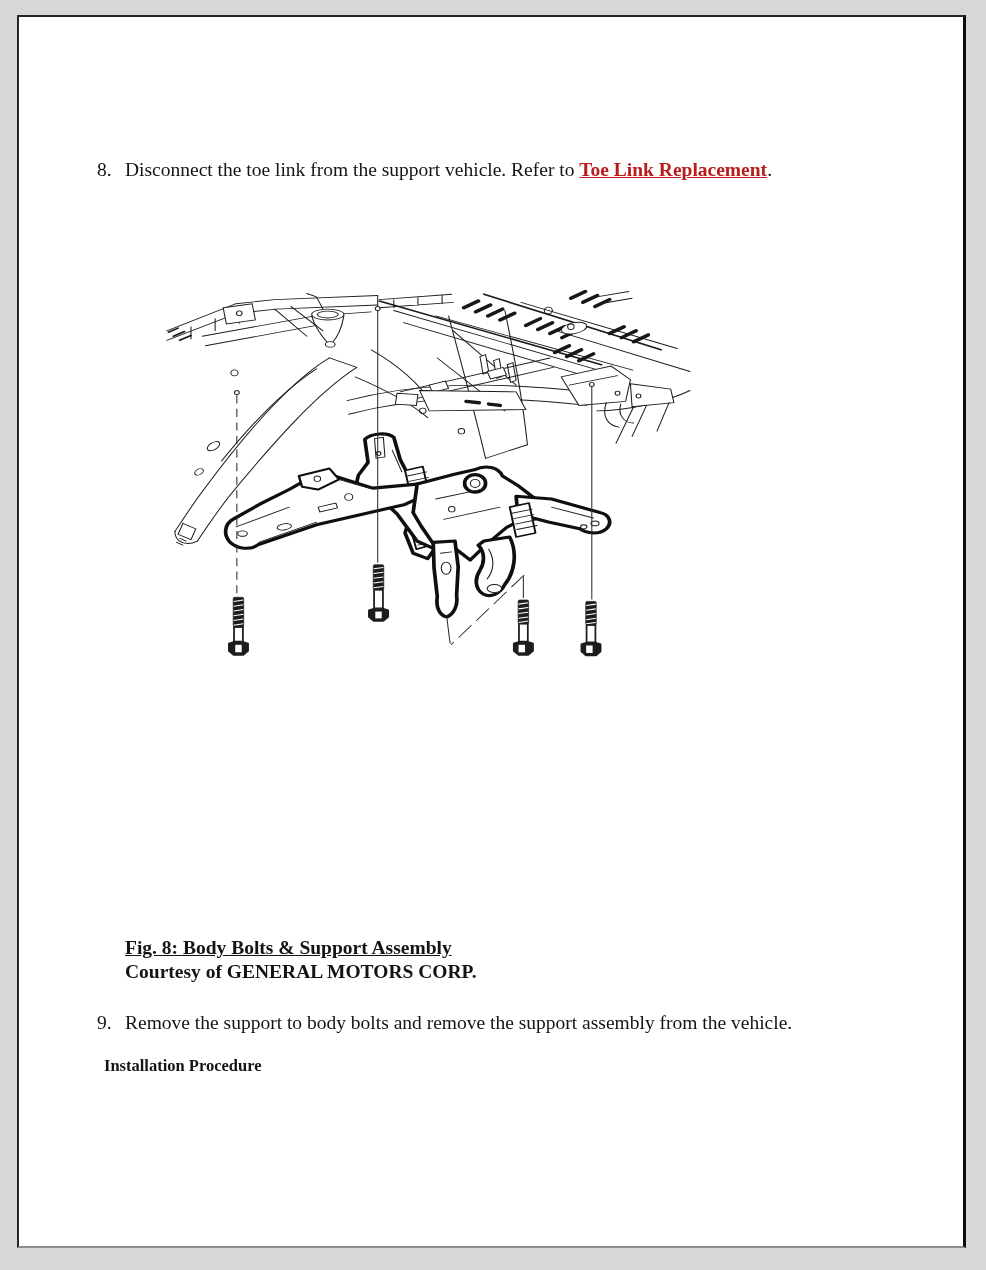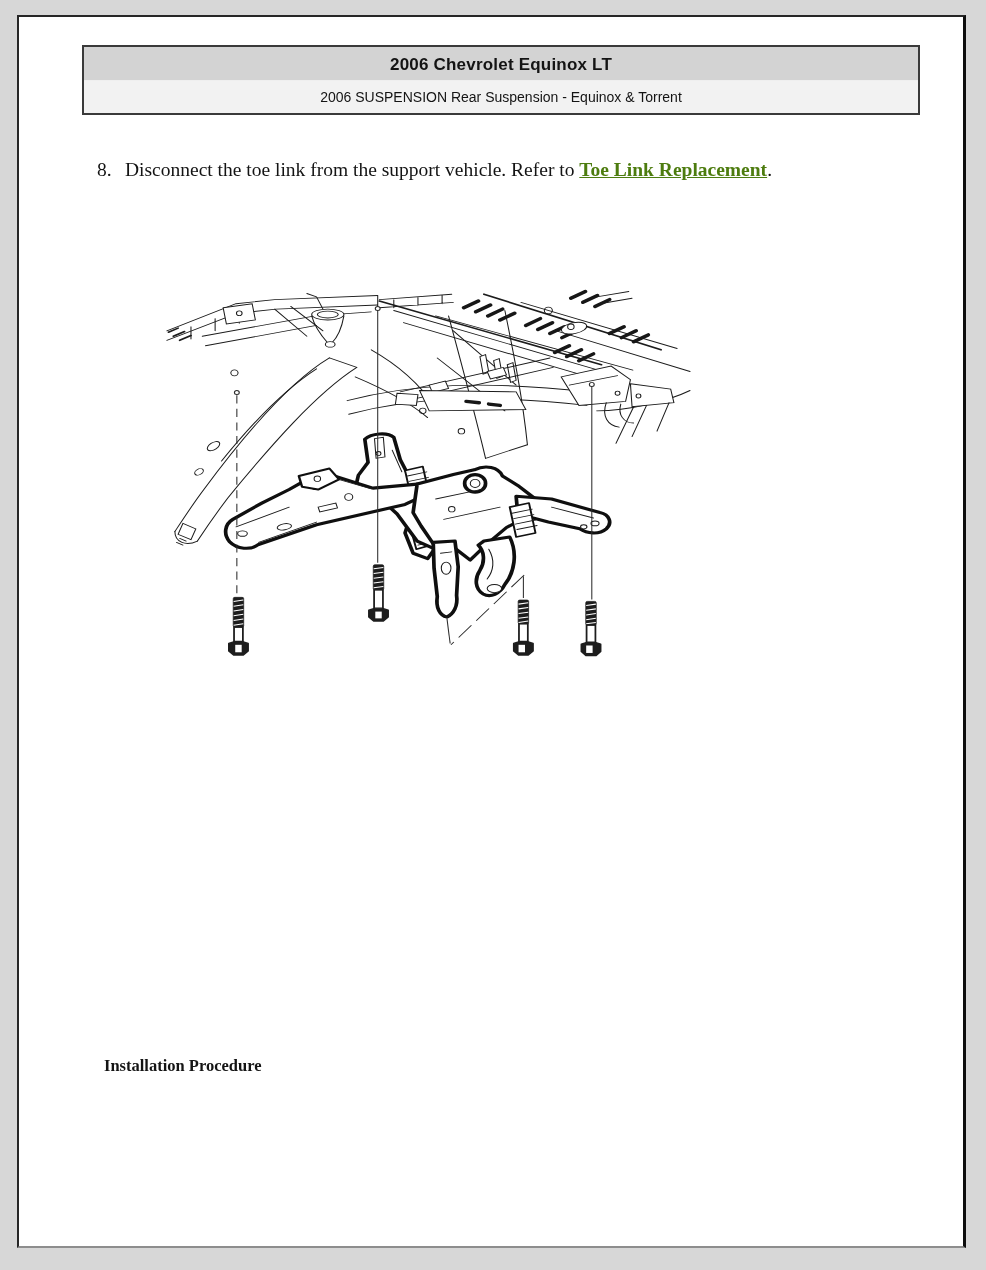--- a/index.html
+++ b/index.html
@@ -35,21 +35,21 @@
     background:#f2f2f2;height:32px;display:flex;align-items:center;justify-content:center;
     font-size:14px;
   }
   .step{
     position:absolute;left:78px;width:810px;
     font-size:19.5px;line-height:24px;
   }
   .step .num{display:inline-block;width:28px;}
   .step-8{top:141px;}
   .step-9{top:994px;}
-  .ref-link{font-weight:bold;text-decoration:underline;color:#4d7c0f;cursor:pointer;}
+  .ref-link{font-weight:bold;text-decoration:underline;color:#b91c1c;cursor:pointer;}
   .figure{position:absolute;left:143px;top:265px;width:660px;height:590px;}
   .caption{
     position:absolute;left:106px;top:919px;width:700px;
     font-size:19.5px;font-weight:bold;line-height:24px;
   }
   .caption .cap-title{text-decoration:underline;}
   .section-heading{
     position:absolute;left:61px;top:1039px;
     font-size:16.5px;font-weight:bold;margin-left:24px;
   }
@@ -67,24 +67,20 @@
   .bth{fill:#1d1d1d;stroke:#1d1d1d;stroke-width:1;}
   .bts{fill:#ffffff;stroke:#1d1d1d;stroke-width:2.2;}
   .bthd{fill:#1d1d1d;stroke:#1d1d1d;stroke-width:2;stroke-linejoin:round;}
   .wl{stroke:#ffffff;stroke-width:1.5;fill:none;}
 </style>
 </head>
 <body>
 
 <div class="page">
 
-  <div class="header-box">
-    <div class="header-row1">2006 Chevrolet Equinox LT</div>
-    <div class="header-row2">2006 SUSPENSION Rear Suspension - Equinox &amp; Torrent</div>
-  </div>
 
   <div class="step step-8">
     <span class="num">8.</span><span>Disconnect the toe link from the support vehicle. Refer to </span><span class="ref-link">Toe Link Replacement</span><span>.</span>
   </div>
 
   <div class="figure">
     <svg width="660" height="590" viewBox="160 280 820 870" preserveAspectRatio="none">
       <svg x="160" y="280"></svg>
       <g>
 
@@ -242,17 +238,24 @@
           <rect class="bth" x="686.5" y="751" width="13" height="35" rx="2"></rect>
           <path class="wl" d="M687,757 l12,-2 M687,764 l12,-2 M687,771 l12,-2 M687,778 l12,-2 M687,784 l12,-2"></path>
           <rect class="bts" x="687.5" y="786" width="11" height="28"></rect>
           <path class="bthd" d="M681,814 L689,811 L697,811 L705,814 L705,825 L699,831 L687,831 L681,825 Z"></path>
           <rect fill="#ffffff" x="687" y="816" width="8" height="11"></rect>
         </g>
       </g>
     </svg>
   </div>
 
-
+  <div class="caption">
+    <div class="cap-title">Fig. 8: Body Bolts &amp; Support Assembly</div>
+    <div class="cap-credit">Courtesy of GENERAL MOTORS CORP.</div>
+  </div>
+
+  <div class="step step-9">
+    <span class="num">9.</span><span>Remove the support to body bolts and remove the support assembly from the vehicle.</span>
+  </div>
 
   <div class="section-heading">Installation Procedure</div>
 
 </div>
 
 </body></html>

